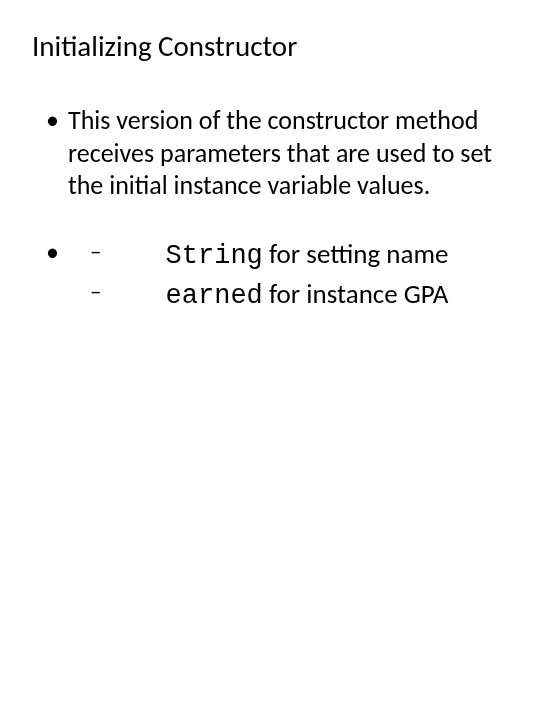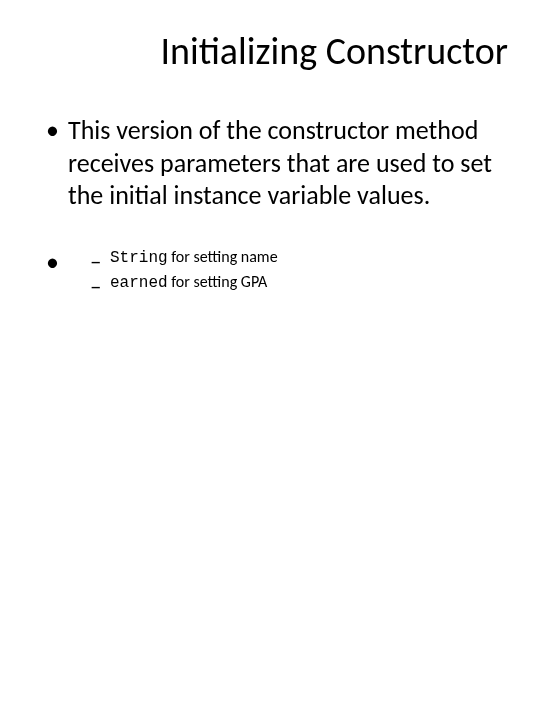--- a/index.html
+++ b/index.html
@@ -11,23 +11,23 @@
     font-family: Calibri, "Segoe UI", Arial, sans-serif;
     color: #000000;
   }
   .slide {
     box-sizing: border-box;
     width: 540px;
     height: 720px;
     padding: 28px 32px 28px 32px;
   }
   .title {
-    font-size: 38px;
+    font-size: 29px;
     font-weight: 400;
-    text-align: right;
+    text-align: left;
     margin: 0 0 40px 0;
     letter-spacing: 0px;
   }
   ul.level1 {
     list-style: none;
     margin: 4px;
     padding: 0 0 0 10px;
   }
   ul.level1 > li {
     position: relative;
@@ -43,24 +43,25 @@
     top: 0;
     font-size: 26px;
   }
   ul.level2 {
     list-style: none;
     margin: 6px 0 0 0;
     padding: 0 0 0 22px;
   }
   ul.level2 > li {
     position: relative;
-    font-size: 16px;
+    font-size: 27px;
     line-height: 1.35;
     padding-left: 20px;
     margin-bottom: 2px;
+    text-align: center;
   }
   ul.level2 > li::before {
     content: "–";
     position: absolute;
     left: 0;
     top: 0;
     font-size: 23px;
   }
   .code {
     font-family: "Courier New", Courier, monospace;
@@ -75,18 +76,18 @@
   <ul class="level1">
     <li>
       <span>This version of the constructor method receives parameters that are used to set the initial instance variable values.</span>
     </li>
     <li>
       <ul class="level2">
         <li>
           <span class="code">String</span><span> for setting name</span>
         </li>
         <li>
-          <span class="code">earned</span><span> for setting GPA</span>
+          <span class="code">earned</span><span> for instance GPA</span>
         </li>
       </ul>
     </li>
   </ul>
 </div>
 
 </body></html>

